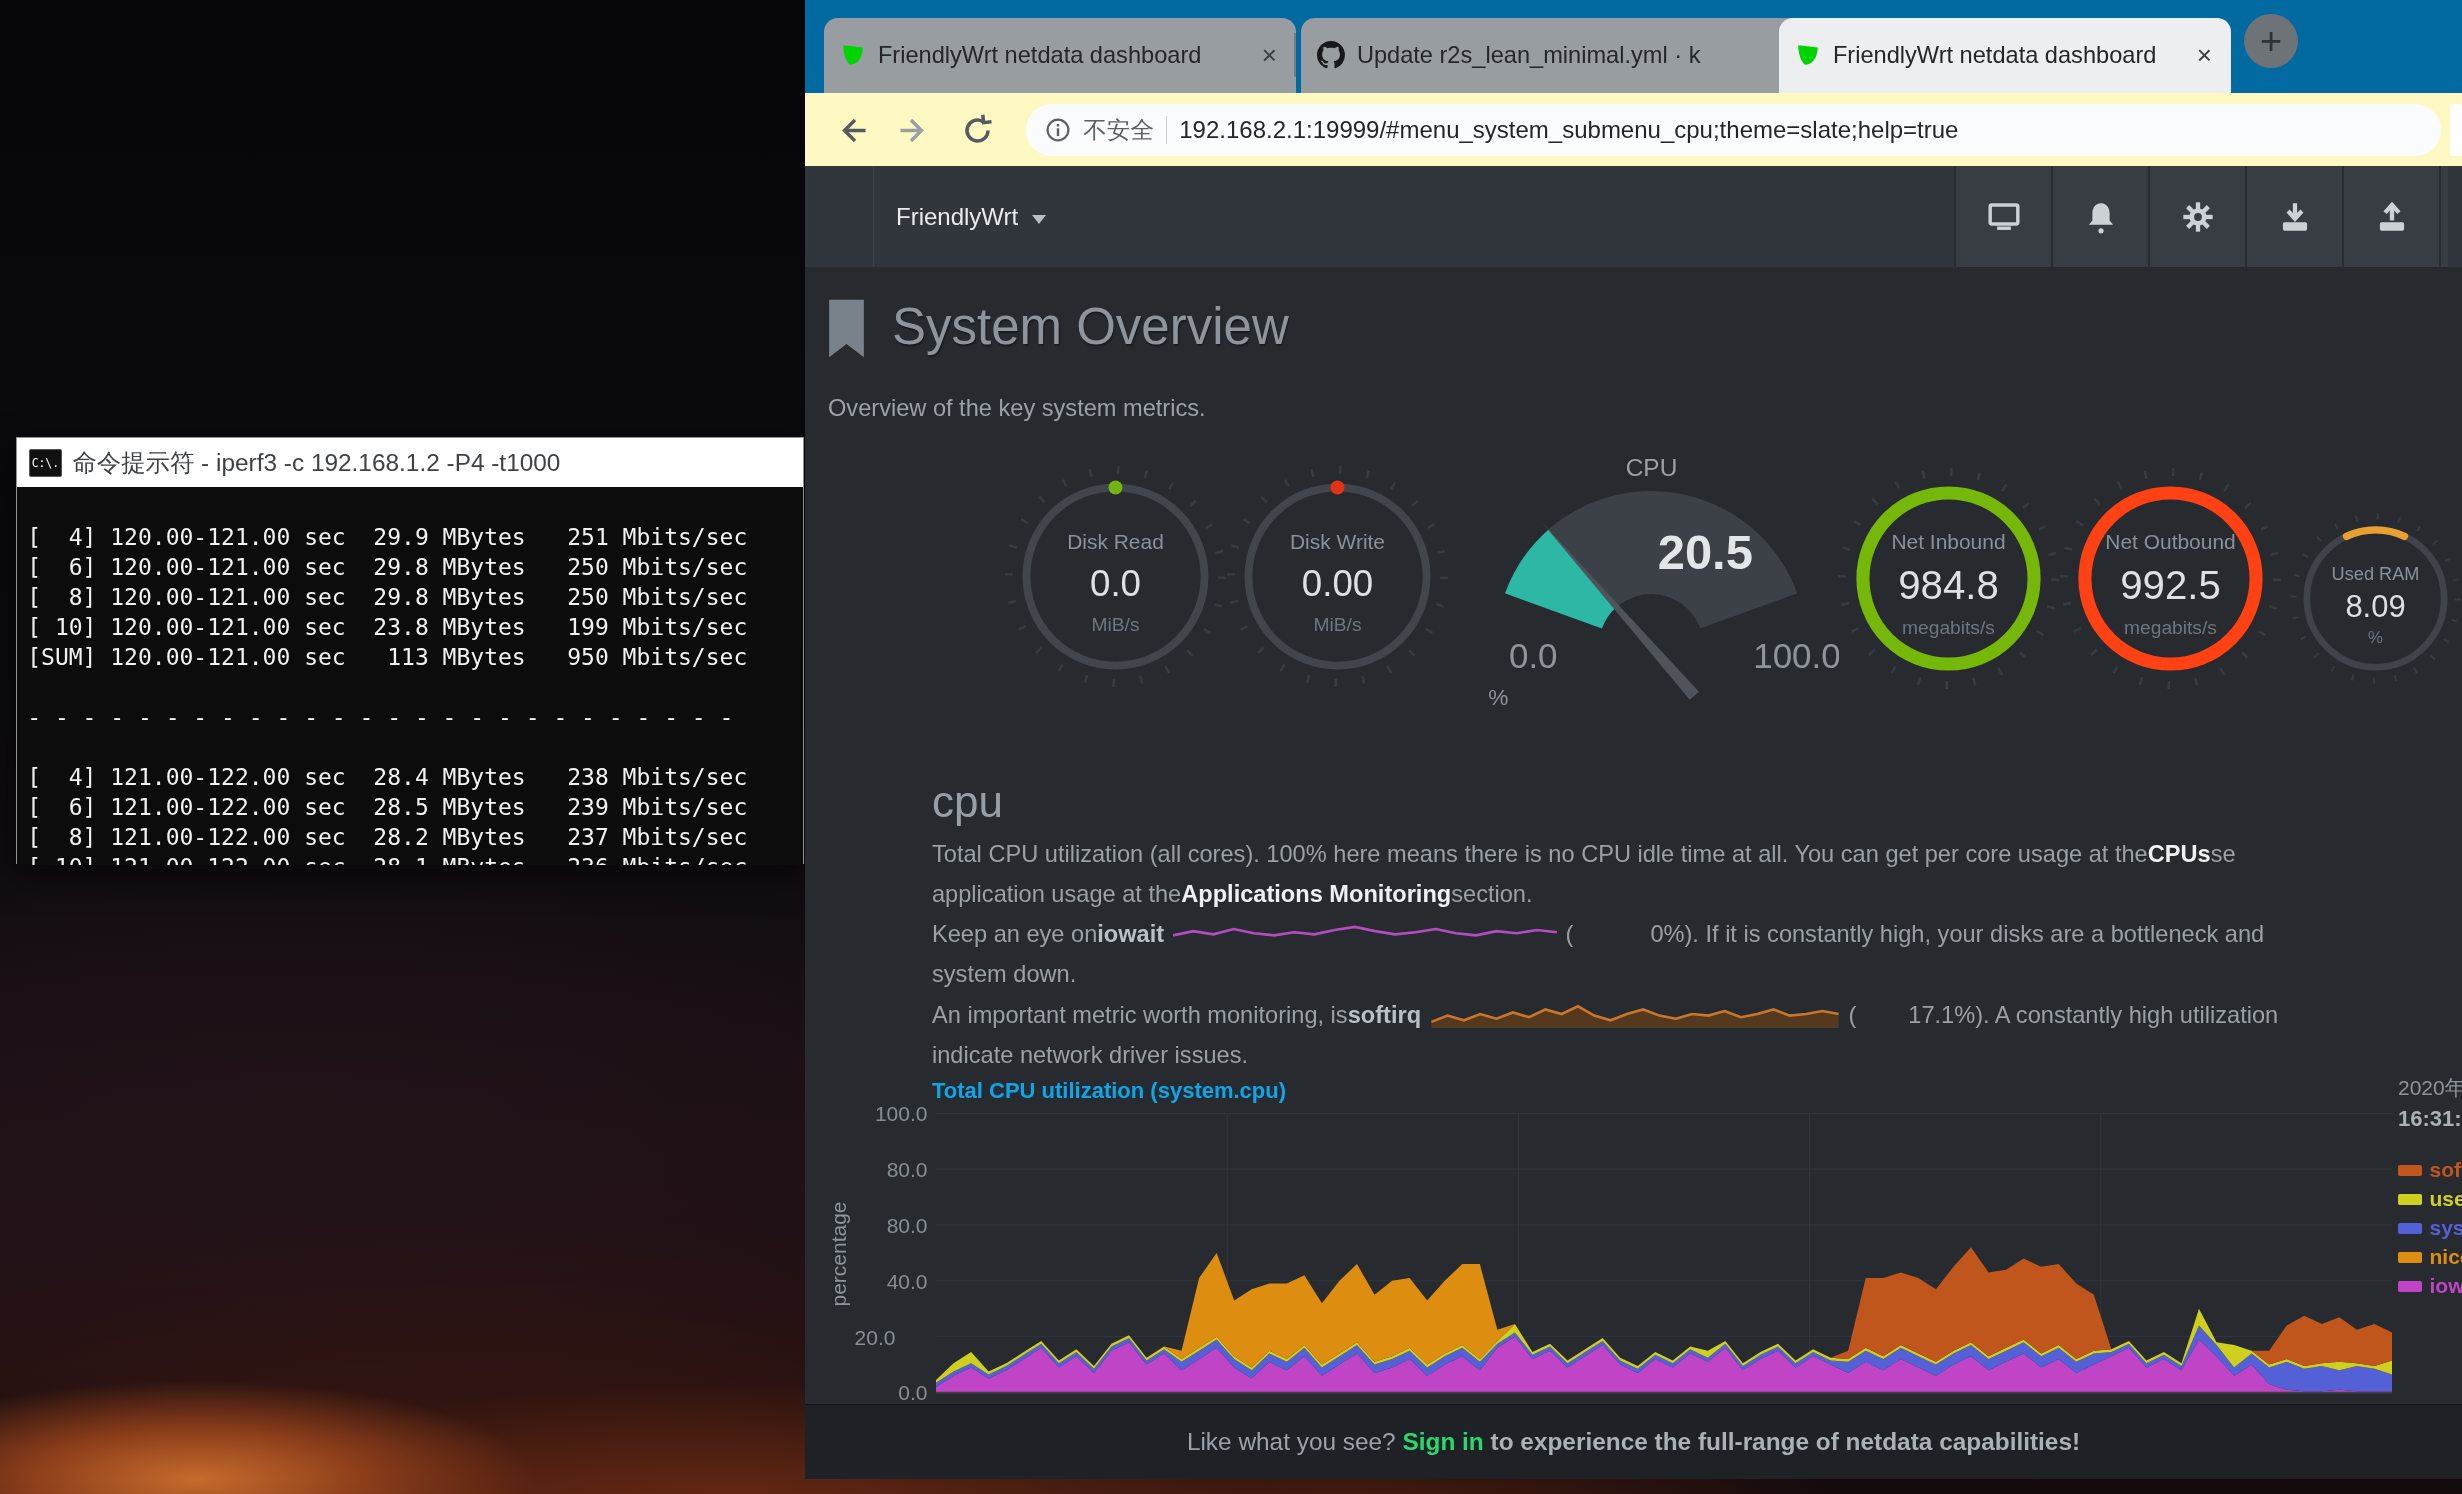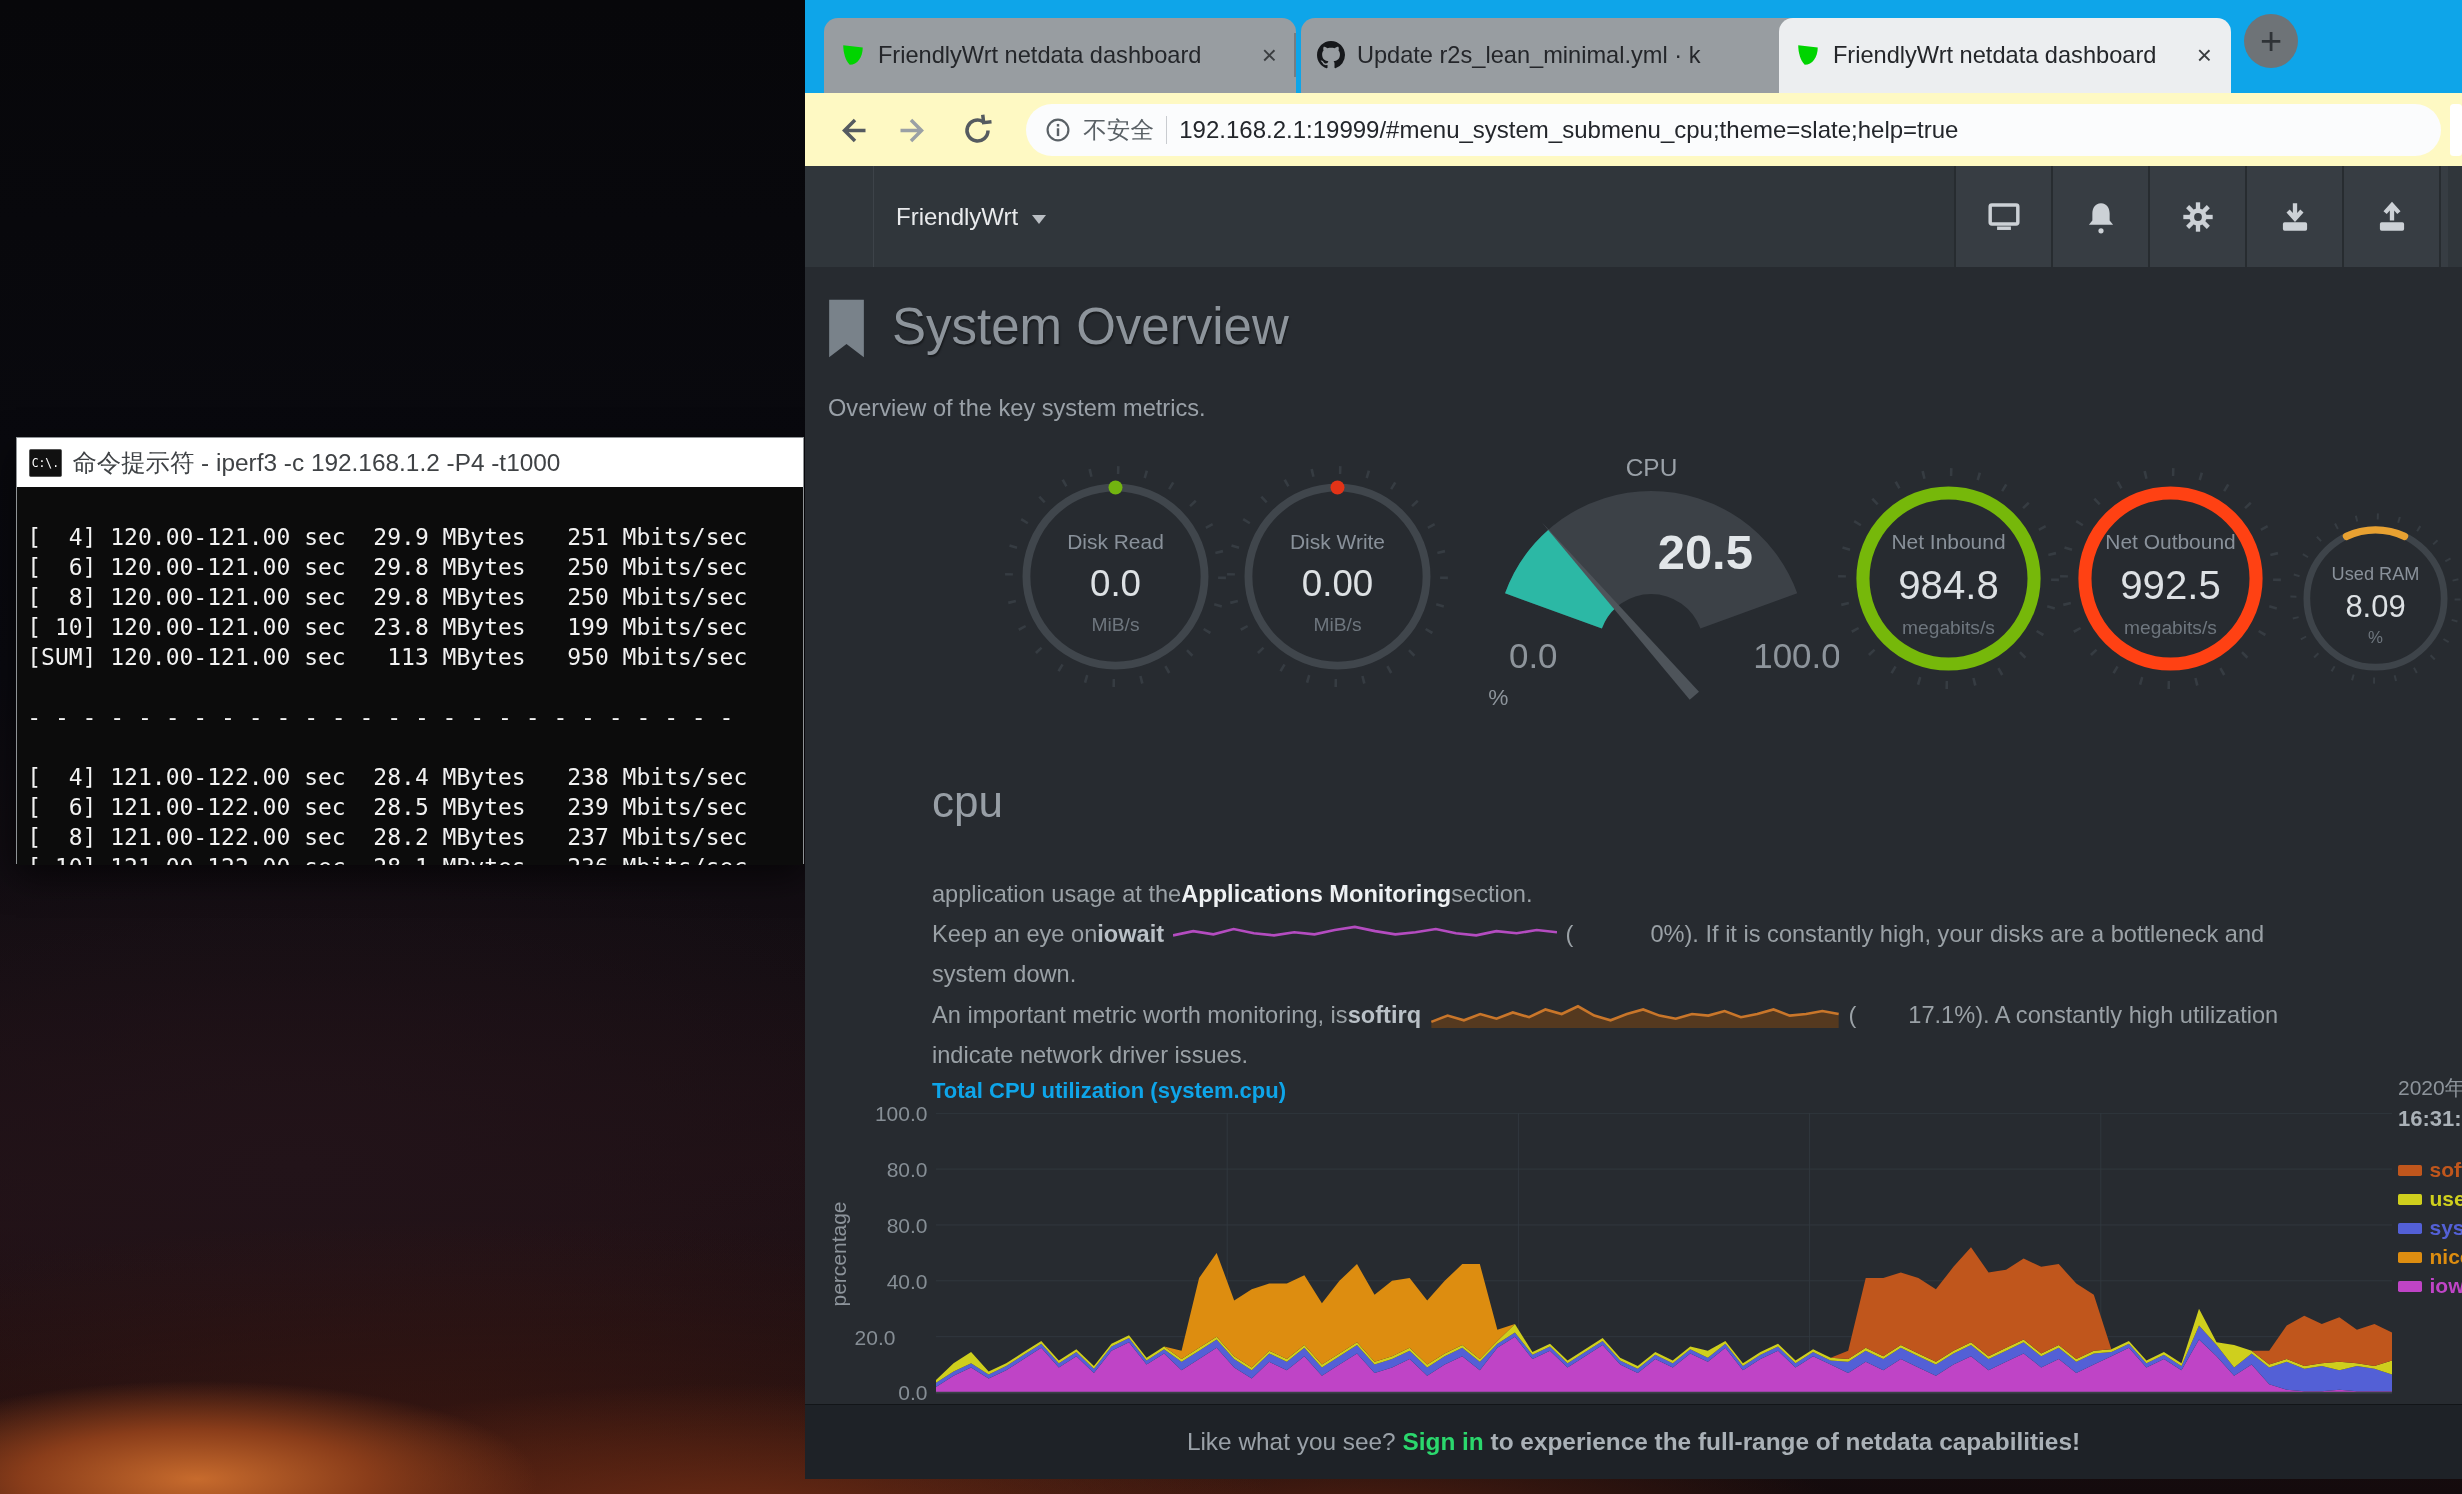--- a/index.html
+++ b/index.html
@@ -24,21 +24,21 @@
   .term-titlebar { height:49px; background:#ffffff; display:flex; align-items:center; padding:0 12.2px; gap:10.5px; }
   .term-icon { width:33px; height:28px; background:#111; border:0.9px solid #555; color:#fff;
     font-family:"DejaVu Sans Mono", monospace; font-size:11.4px; display:flex; align-items:center; justify-content:center; border-radius:1.7px; }
   .term-title { font-size:24.4px; color:#3f4245; white-space:nowrap; overflow:hidden; }
   .term-body { height:378px; background:#0c0c0c; padding:35px 0 0 10.5px; overflow:hidden; }
   .term-body pre { font-family:"DejaVu Sans Mono", monospace; font-size:23px; line-height:30px; color:#f2f2f2; }
 
   
   .browser { position:absolute; left:805px; top:0; width:1657px; height:1479px; background:#272b30; }
 
-  .tabstrip { position:absolute; left:0; top:0; width:100%; height:93px; background:#0ea5e9; }
+  .tabstrip { position:absolute; left:0; top:0; width:100%; height:93px; background:#0369a1; }
   .tab { position:absolute; top:17.5px; height:75px; border-radius:14px 14px 0 0;
     display:flex; align-items:center; padding:0 15.7px; gap:12.2px; overflow:hidden; cursor:pointer; }
   .tab.inactive { background:#989da1; }
   .tab.active { background:#eceef0; }
   .tab-title { font-size:23.6px; color:#24262a; white-space:nowrap; overflow:hidden; flex:1; }
   .tab-close { font-size:26px; color:#3a3d40; padding:0 3.5px; }
   .tab-sep { position:absolute; top:33px; width:1.7px; height:44px; background:#787c80; }
   .newtab-btn { position:absolute; left:1439px; top:14px; width:54px; height:54px; border-radius:50%;
     background:#6e7377; color:#2f3337; font-size:38px; display:flex; align-items:center; justify-content:center; }
 
@@ -289,20 +289,25 @@
       <circle cx="130" cy="130" r="122" fill="none" stroke="#363c42" stroke-width="9" stroke-dasharray="3 29"></circle>
       <circle cx="130" cy="130" r="102" fill="none" stroke="#3e444a" stroke-width="10"></circle>
       <path d="M86.9,37.6 A102,102 0 0 1 173.1,37.6" fill="none" stroke="#e8a131" stroke-width="11" stroke-linecap="round"></path>
       <text x="130" y="102" text-anchor="middle" class="gauge-label" style="font-size:27px;">Used RAM</text>
       <text x="130" y="158" text-anchor="middle" class="gauge-value" style="font-size:46px;">8.09</text>
       <text x="130" y="196" text-anchor="middle" class="gauge-unit" style="font-size:25px;">%</text>
     </svg>
 
     <div class="cpu-head">cpu</div>
     <div class="nd-text">
+      <div class="nd-line" style="top:0;">
+        <span>Total CPU utilization (all cores). 100% here means there is no CPU idle time at all. You can get per core usage at the </span>
+          <span class="wlink">CPUs</span>
+          <span> se</span>
+      </div>
       <div class="nd-line" style="top:40px;">
         <span>application usage at the </span>
           <span class="wlink">Applications Monitoring</span>
           <span> section.</span>
       </div>
       <div class="nd-line" style="top:80px;">
         <span>Keep an eye on </span>
           <b>iowait</b>
         <svg id="spark-iowait" class="spark" width="384" height="23" viewBox="0 0 440 26">
             <polyline points="0.0,14.0 23.2,9.1 46.3,12.8 69.5,6.7 92.6,11.6 115.8,14.0 138.9,10.4 162.1,12.8 185.3,7.9 208.4,4.3 231.6,9.1 254.7,12.8 277.9,10.4 301.1,6.7 324.2,11.6 347.4,14.0 370.5,9.1 393.7,11.6 416.8,7.9 440.0,10.4" fill="none" stroke="#b44cc0" stroke-width="3"></polyline>

